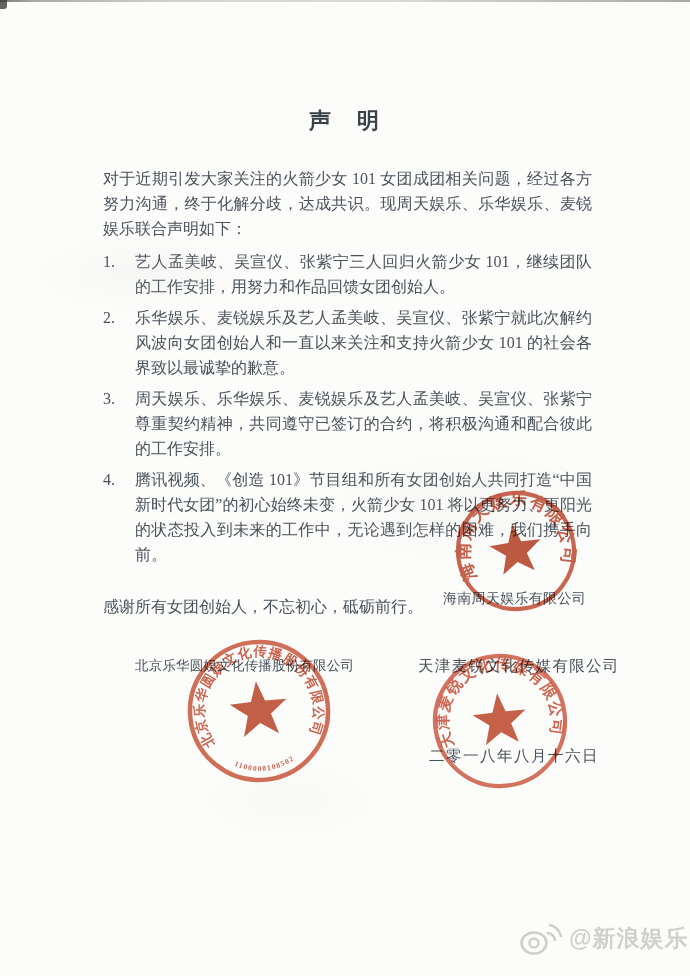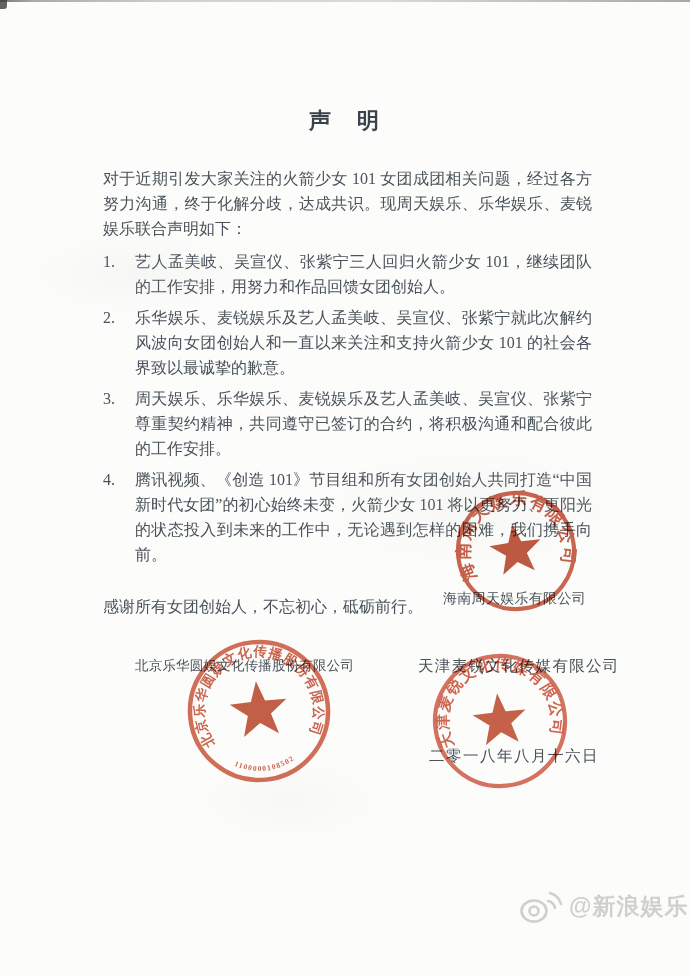--- a/index.html
+++ b/index.html
@@ -42,21 +42,21 @@
   #beijing-name{left:135px;top:657px;font-size:13.5px;letter-spacing:.2px;}
   #tianjin-name{left:418px;top:656px;font-size:15.5px;letter-spacing:1.3px;}
   #date-line{position:absolute;left:413px;top:746px;font-size:15.5px;letter-spacing:1.5px;color:#4a525a;white-space:nowrap;margin-left:16px;}
 
   .seal{position:absolute;mix-blend-mode:multiply;opacity:.88;}
   #seal-hainan{left:444px;top:479px;}
   #seal-beijing{left:179px;top:631px;}
   #seal-tianjin{left:424px;top:645px;}
   .seal text{font-family:"Liberation Serif","DejaVu Serif",serif;font-weight:bold;}
 
-  .watermark{position:absolute;left:519px;top:888px;display:flex;align-items:center;gap:6px;opacity:.85;justify-content:center;}
+  .watermark{position:absolute;left:519px;top:920px;display:flex;align-items:center;gap:6px;opacity:.85;justify-content:center;}
   .wm-text{
     font-family:"Liberation Sans","DejaVu Sans",sans-serif;
     font-weight:bold;font-size:23px;color:#c9c8c3;letter-spacing:1px;
   }
 </style>
 </head>
 <body>
 
 <div class="paper">
 

